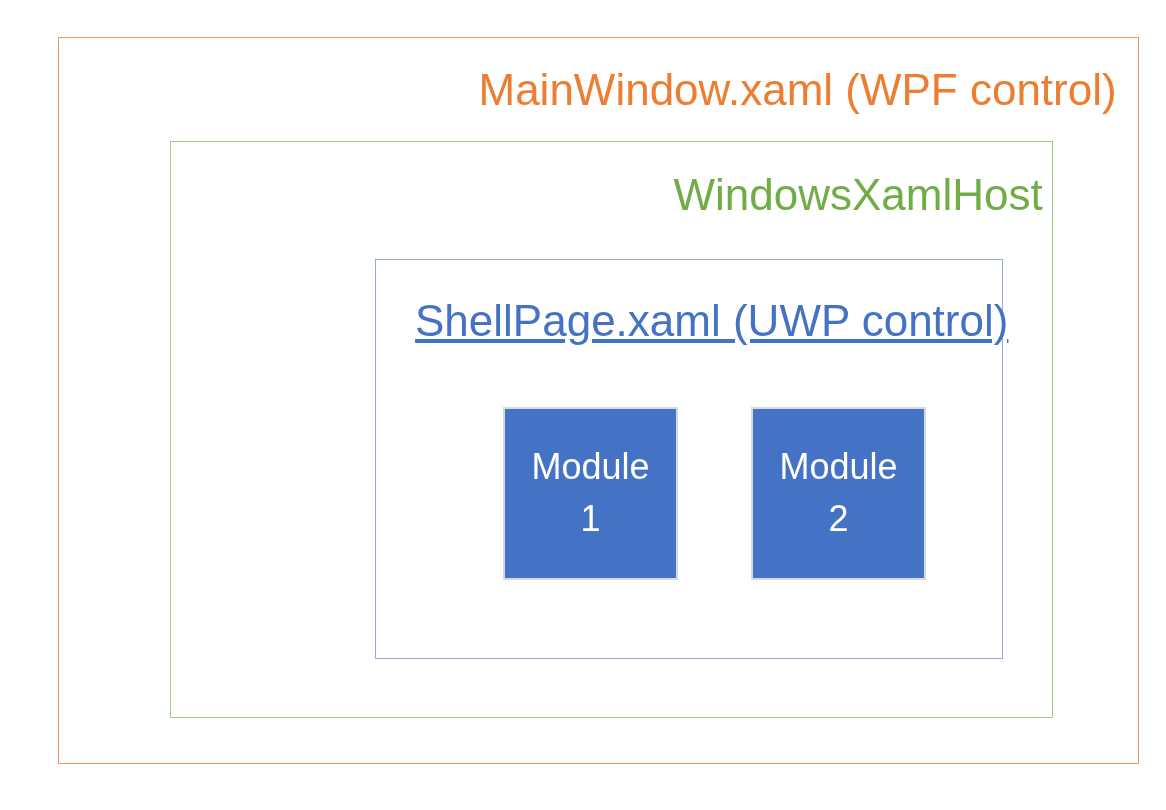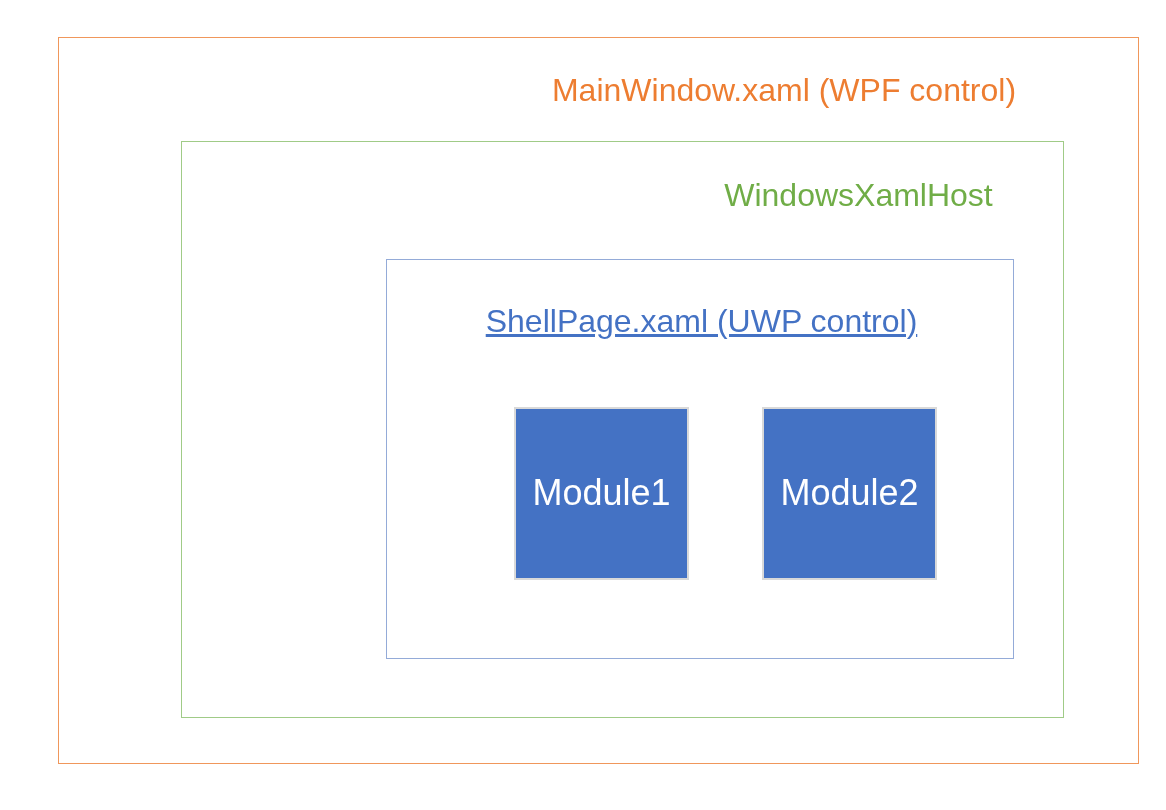--- a/index.html
+++ b/index.html
@@ -19,34 +19,34 @@
     position: absolute;
     box-sizing: border-box;
     background: transparent;
   }
   #outer-box {
     left: 58px; top: 37px;
     width: 1081px; height: 727px;
     border: 1.5px solid #f0975b;
   }
   #host-box {
-    left: 122px; top: 102.5px;
+    left: 111px; top: 102.5px;
     width: 883px; height: 577px;
     border: 1.5px solid #a0cb87;
   }
   #shell-box {
     left: 203.5px; top: 117.5px;
     width: 628px; height: 400px;
     border: 1.5px solid #94abd8;
   }
   .box-label {
     position: absolute;
     white-space: nowrap;
     text-align: center;
-    font-size: 32px;
+    font-size: 44px;
     line-height: 48px;
   }
   #outer-label {
     left: 419.5px; top: 27.5px;
     width: 611px;
     color: #ed7d31;
   }
   #host-label {
     left: 502.5px; top: 29.5px;
     width: 348px;
@@ -58,21 +58,21 @@
     color: #4472c4;
     text-decoration: underline;
   }
   .module {
     position: absolute;
     box-sizing: border-box;
     width: 175px; height: 173px;
     background: #4472c4;
     border: 2px solid #d9d9d9;
     display: flex;
-    flex-direction: row;
+    flex-direction: column;
     align-items: center;
     justify-content: center;
     color: #ffffff;
     font-size: 36px;
     line-height: 52px;
     text-align: center;
   }
   #module-1 { left: 127.5px; top: 146.5px; }
   #module-2 { left: 375.5px; top: 146.5px; }
 </style>

